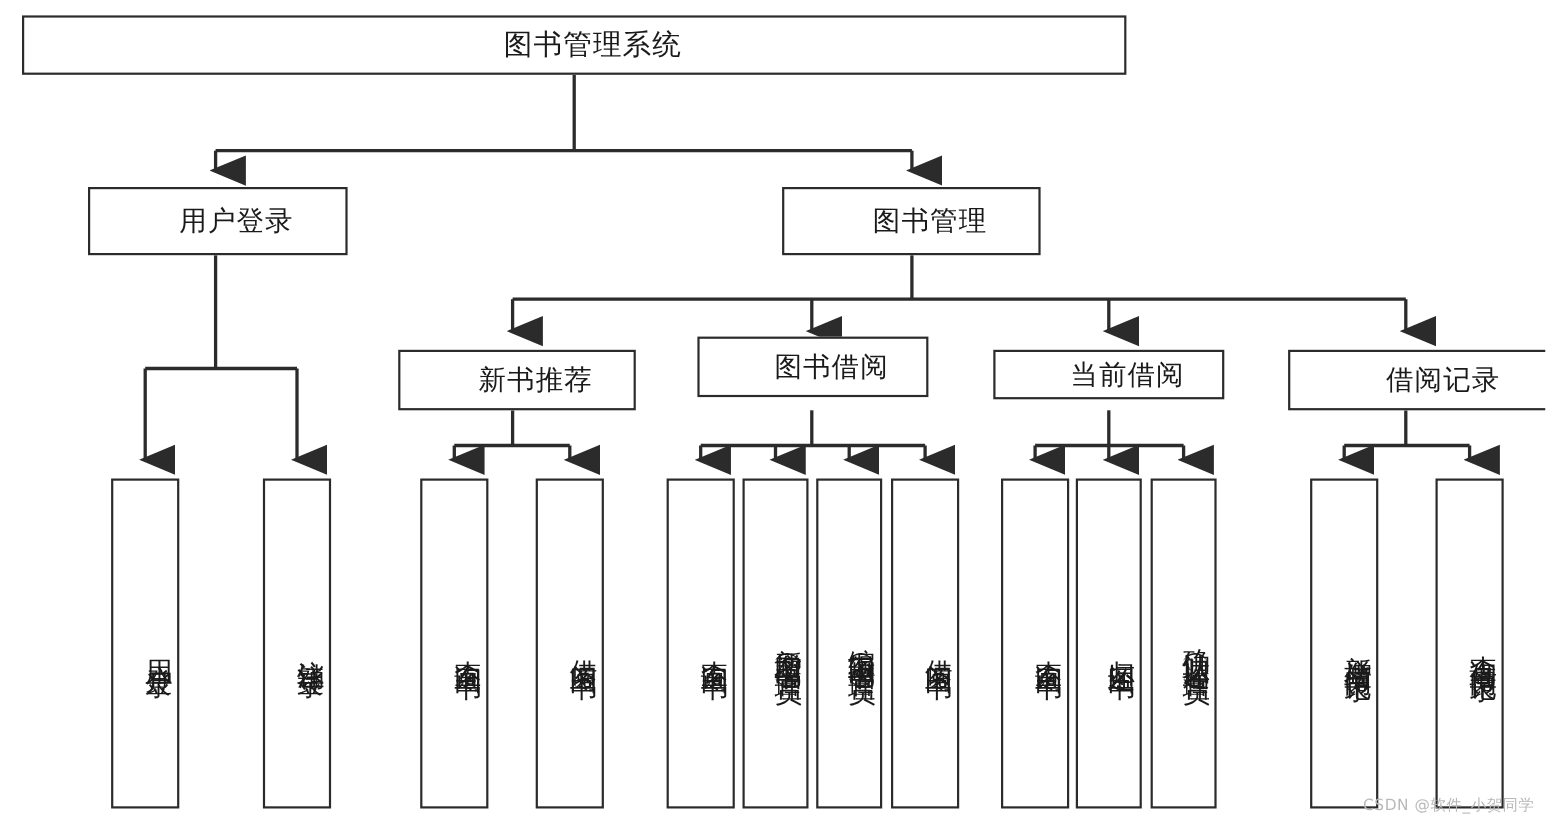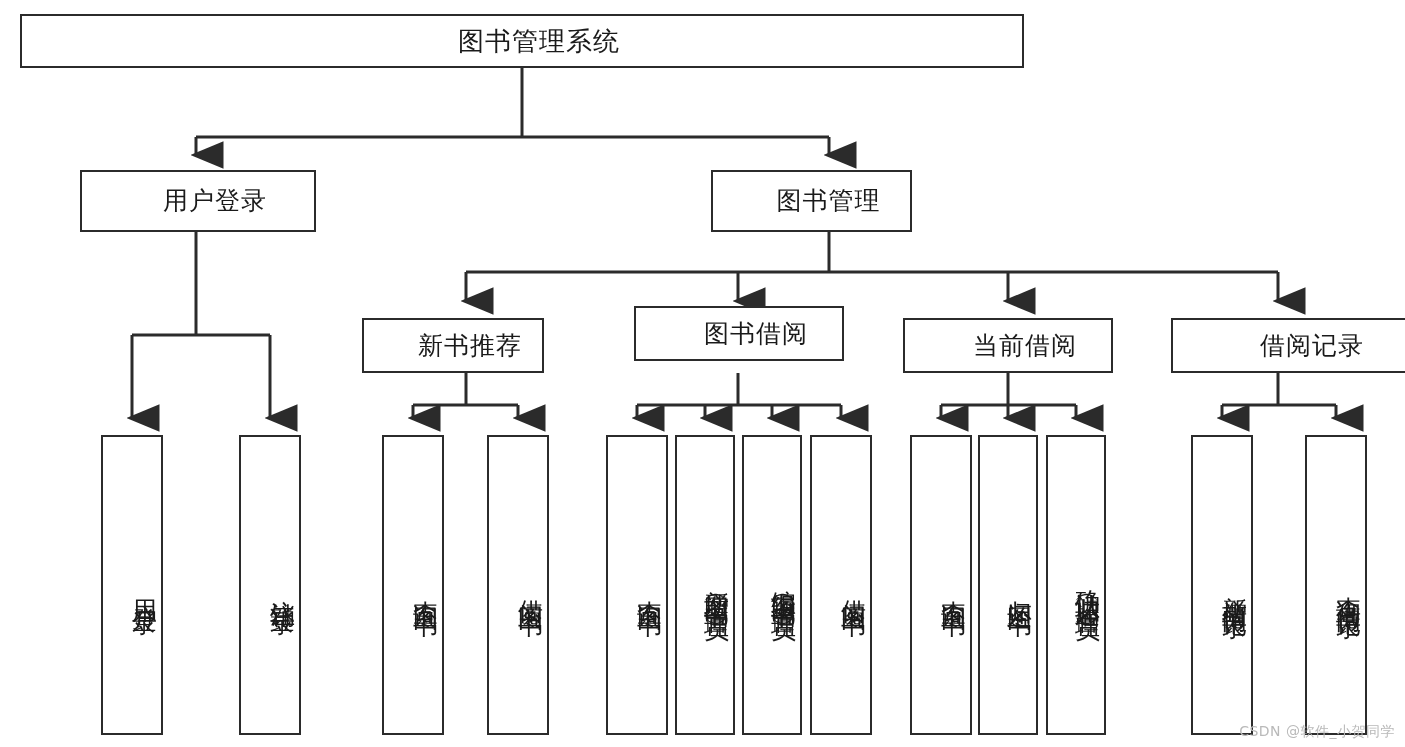--- a/index.html
+++ b/index.html
@@ -126,31 +126,31 @@
     </g>
   </svg>
 
   <div class="node horiz root" style="left:20px; top:14px; width:1004px; height:54px;">
     <span>图书管理系统</span>
   </div>
 
   <div class="node horiz" style="left:80px; top:170px; width:236px; height:62px;">
     <span>用户登录</span>
   </div>
-  <div class="node horiz" style="left:711px; top:170px; width:201px; height:62px;">
+  <div class="node horiz" style="left:711px; top:170px; width:235px; height:62px;">
     <span>图书管理</span>
   </div>
 
-  <div class="node horiz" style="left:362px; top:318px; width:182px; height:55px;">
+  <div class="node horiz" style="left:362px; top:318px; width:216px; height:55px;">
     <span>新书推荐</span>
   </div>
   <div class="node horiz" style="left:634px; top:306px; width:210px; height:55px;">
     <span>图书借阅</span>
   </div>
-  <div class="node horiz" style="left:903px; top:318px; width:210px; height:55px;">
+  <div class="node horiz" style="left:903px; top:318px; width:210px; height:45px;">
     <span>当前借阅</span>
   </div>
   <div class="node horiz" style="left:1171px; top:318px; width:248px; height:55px;">
     <span>借阅记录</span>
   </div>
 
   <div class="node vert" style="left:101px; top:435px; width:62px; height:300px;">
     <span class="vlabel">用户登录</span>
   </div>
   <div class="node vert" style="left:239px; top:435px; width:62px; height:300px;">

